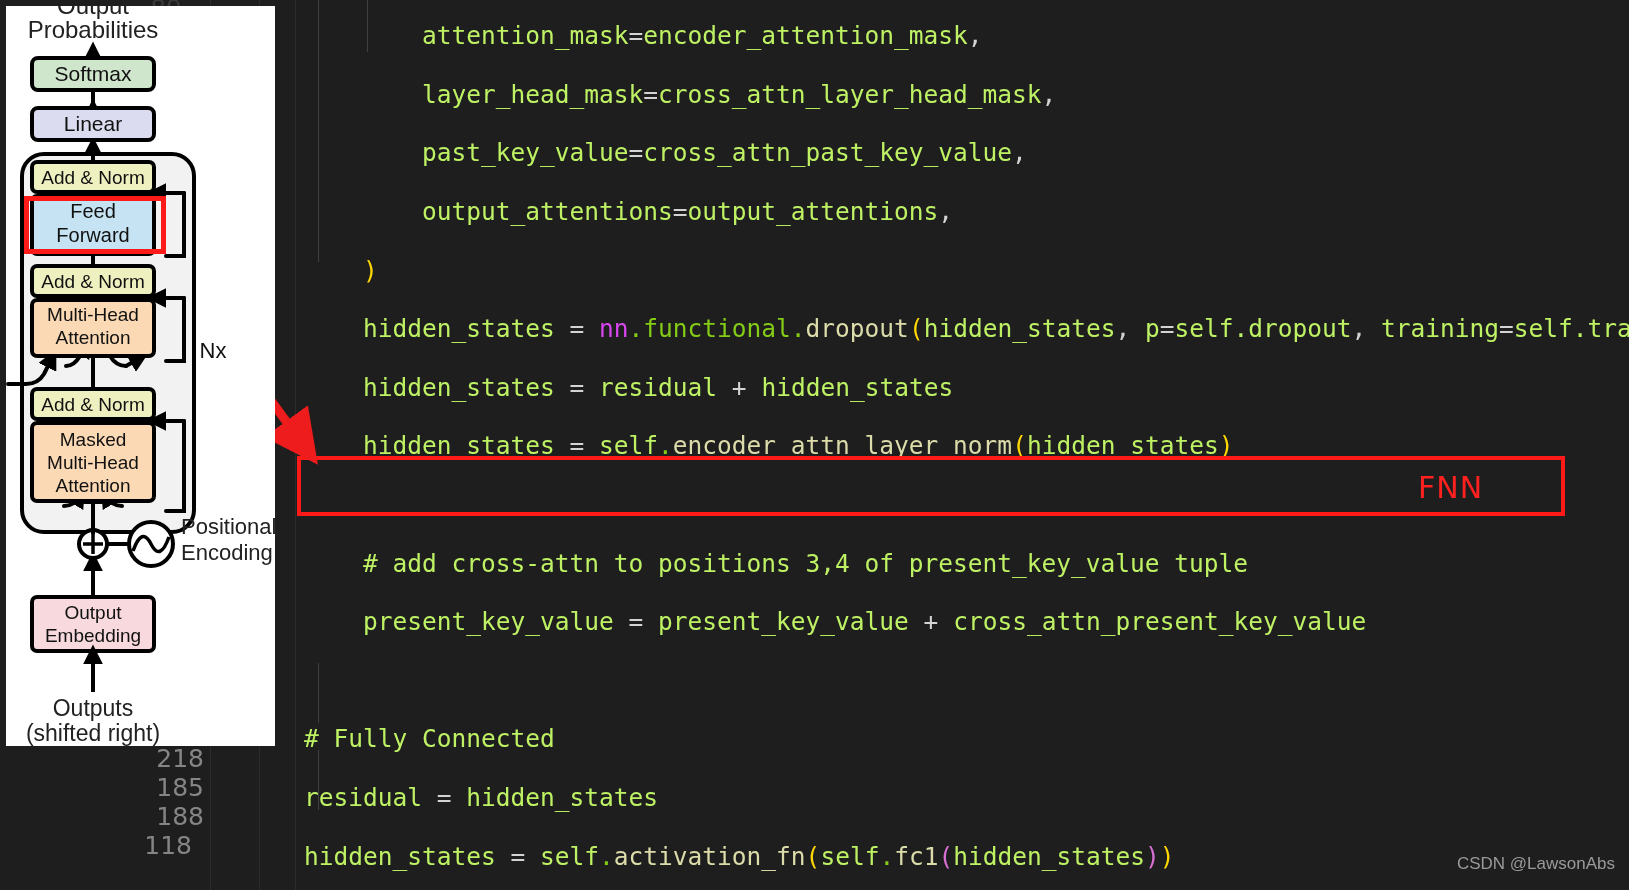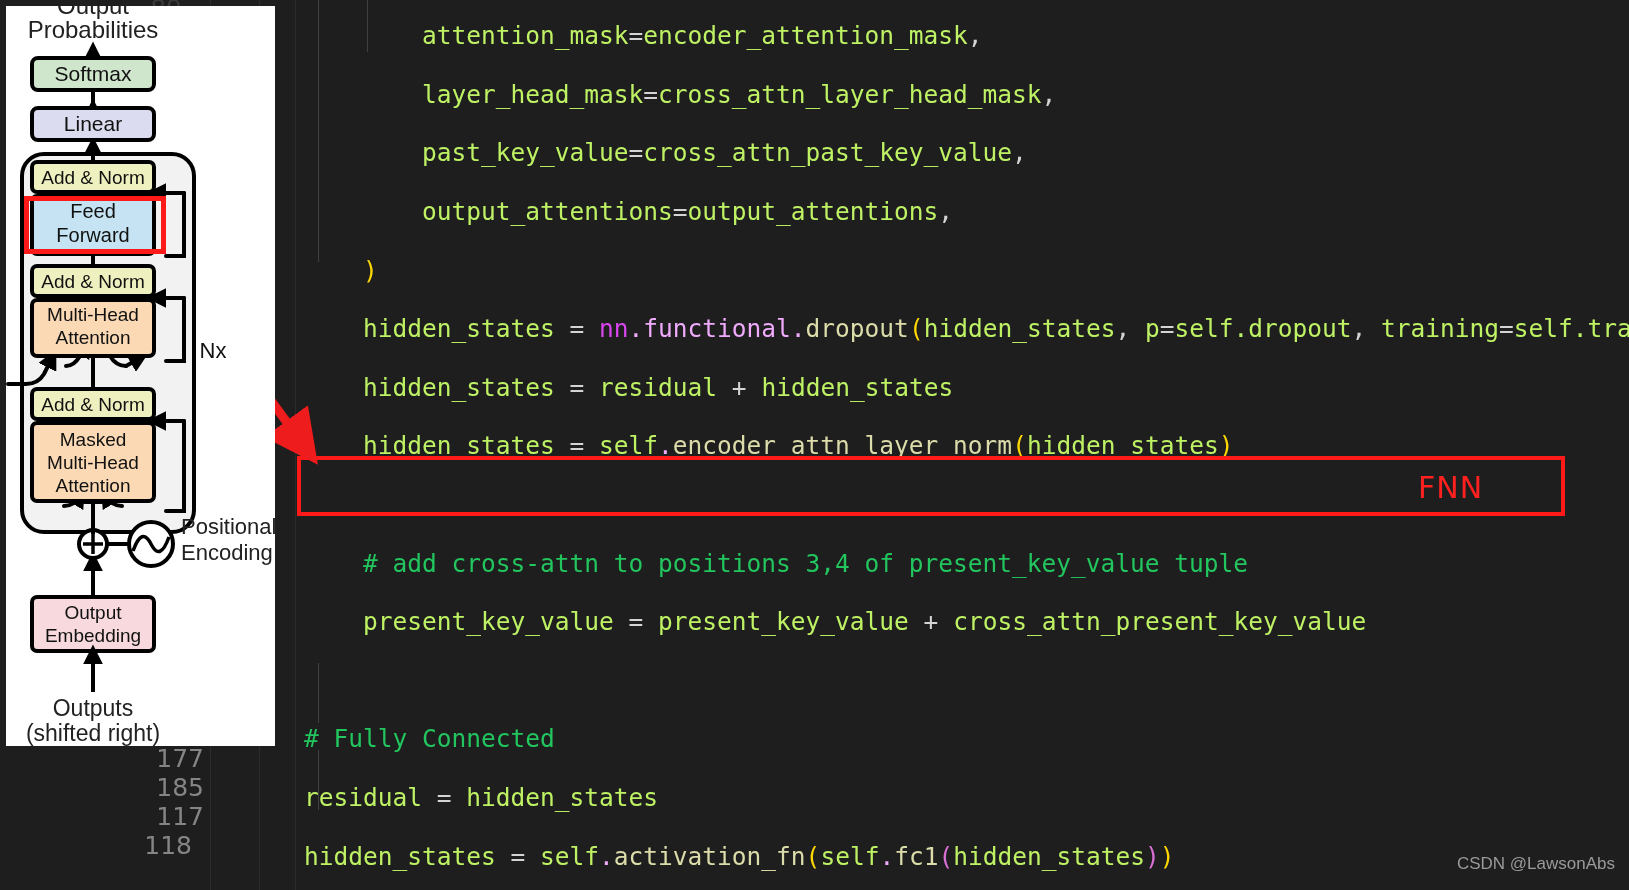--- a/index.html
+++ b/index.html
@@ -63,25 +63,25 @@
   .indent-guide {
     position: absolute;
     width: 1px;
     background: #404040;
   }
 
   
   .t-var  { color: #bef264; text-align: center; }
   .t-fn   { color: #dcdcaa; }
   .t-mod  { color: #d946ef; }
-  .t-cmt  { color: #22c55e; margin-top: 23px; }
+  .t-cmt  { color: #bef264; margin-top: 23px; }
   .t-p1   { color: #ffd700; }
   .t-p2   { color: #da70d6; }
   .t-op   { color: #d4d4d4; }
-  .t-plain{ color: #f0abfc; }
+  .t-plain{ color: #84cc16; }
 
   
   #fnn-box {
     position: absolute;
     left: 297px; top: 456px;
     width: 1268px; height: 60px;
     border: 4px solid #ff1a1a;
     pointer-events: none;
   }
   #fnn-label {
@@ -141,23 +141,23 @@
     <div class="gutter-rule" style="left:259px;"></div>
     <div class="gutter-rule" style="left:295px;"></div>
 
     <div class="indent-guide" style="left:318px; top:0px;   height:262px;"></div>
     <div class="indent-guide" style="left:318px; top:663px; height:60px;"></div>
     <div class="indent-guide" style="left:318px; top:750px; height:60px;"></div>
     <div class="indent-guide" style="left:367px; top:0px;   height:52px;"></div>
 
     <div id="gutter">
       <span class="ln" style="color:#3a3a3a; position:absolute; top:-6px; right:28px;">89</span>
-      <span class="ln" style="position:absolute; top:744px; right:6px;">177</span>
+      <span class="ln" style="position:absolute; top:744px; right:6px;">218</span>
       <span class="ln" style="position:absolute; top:773px; right:6px;">185</span>
-      <span class="ln" style="position:absolute; top:802px; right:6px;">117</span>
+      <span class="ln" style="position:absolute; top:802px; right:6px;">188</span>
       <span class="ln" style="position:absolute; top:831px; right:18px;">118</span>
     </div>
 
     <div id="code">
 <span class="row">        <span class="t-var">attention_mask</span><span class="t-op">=</span><span class="t-var">encoder_attention_mask</span><span class="t-op">,</span></span>
 <span class="row">        <span class="t-var">layer_head_mask</span><span class="t-op">=</span><span class="t-var">cross_attn_layer_head_mask</span><span class="t-op">,</span></span>
 <span class="row">        <span class="t-var">past_key_value</span><span class="t-op">=</span><span class="t-var">cross_attn_past_key_value</span><span class="t-op">,</span></span>
 <span class="row">        <span class="t-var">output_attentions</span><span class="t-op">=</span><span class="t-var">output_attentions</span><span class="t-op">,</span></span>
 <span class="row">    <span class="t-p1">)</span></span>
 <span class="row">    <span class="t-var">hidden_states</span> <span class="t-op">=</span> <span class="t-mod">nn</span><span class="t-plain">.functional.</span><span class="t-fn">dropout</span><span class="t-p1">(</span><span class="t-var">hidden_states</span><span class="t-op">,</span> <span class="t-var">p</span><span class="t-op">=</span><span class="t-var">self.dropout</span><span class="t-op">,</span> <span class="t-var">training</span><span class="t-op">=</span><span class="t-var">self.training</span></span>

